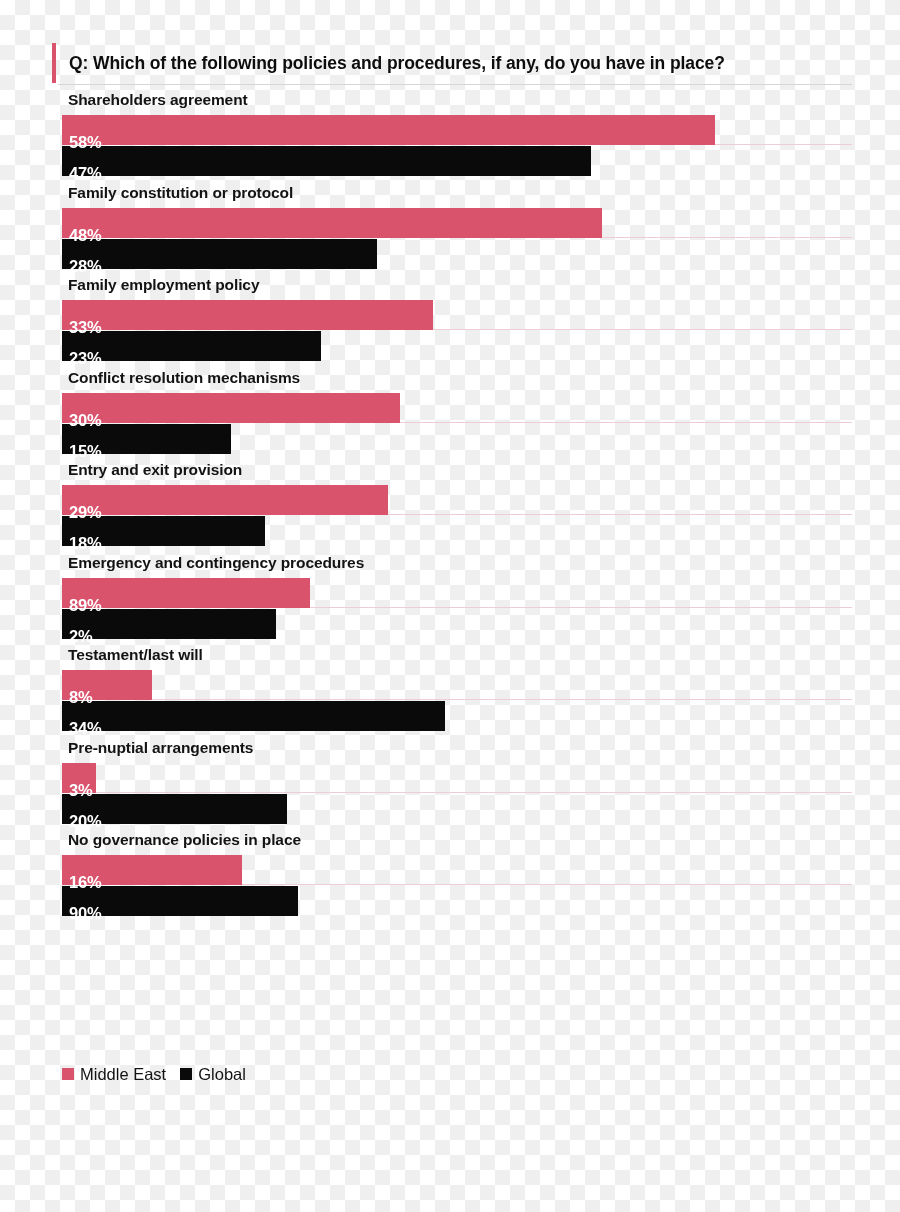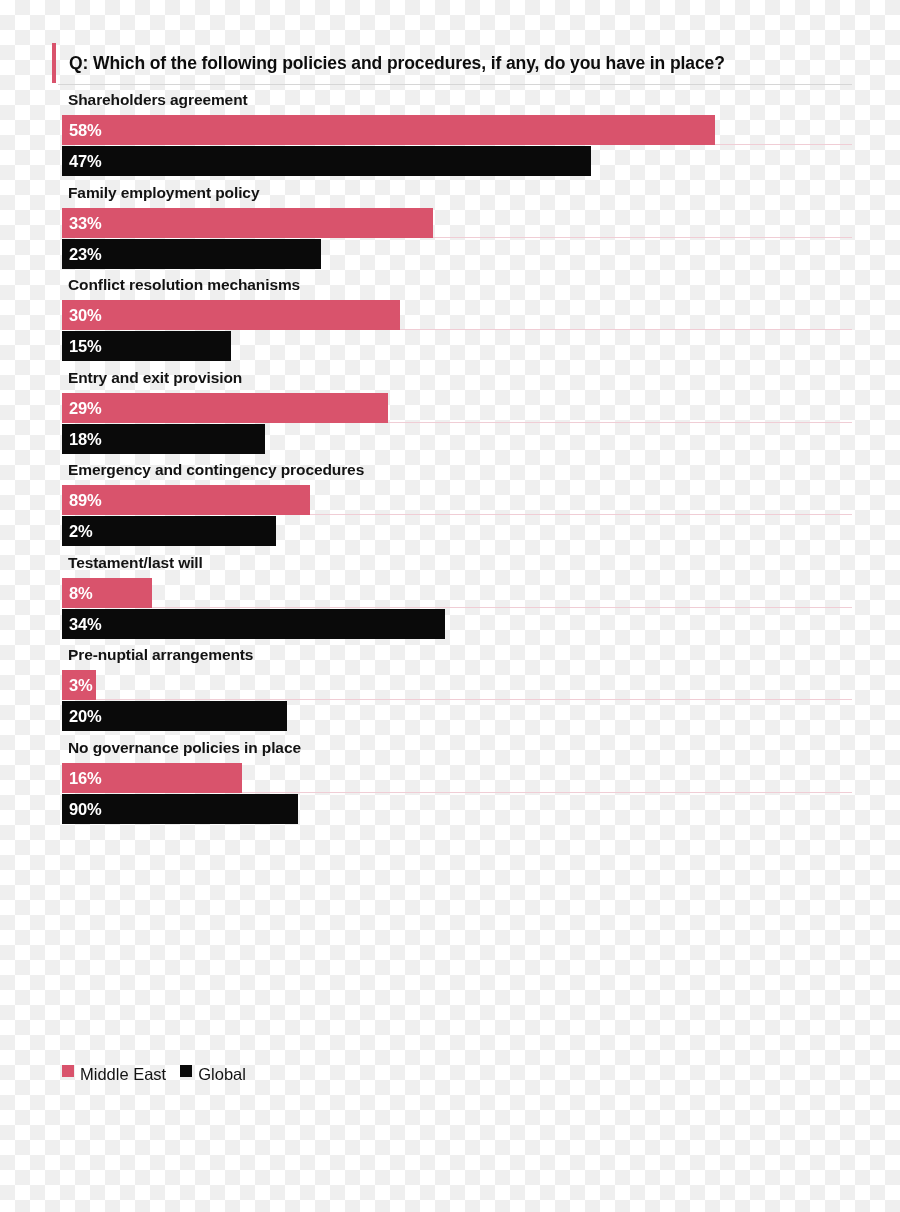--- a/index.html
+++ b/index.html
@@ -102,21 +102,21 @@
     left: 0;
     top: 0;
     height: 30px;
   }
   .bar.me { background: #d9536c; }
   .bar.gl { background: #0a0a0a; }
 
   .bar-value {
     position: absolute;
     left: 7px;
-    top: 0;
+    top: 12px;
     height: 30px;
     line-height: 31px;
     font-size: 16.5px;
     font-weight: bold;
     color: #ffffff;
     white-space: nowrap;
     z-index: 2;
     letter-spacing: -0.2px;
   }
 
@@ -133,21 +133,21 @@
   .legend {
     position: absolute;
     left: 62px;
     top: 1063px;
     display: flex;
     align-items: center;
     height: 22px;
   }
   .legend-item {
     display: flex;
-    align-items: flex-start;
+    align-items: center;
     margin-right: 14px;
   }
   .legend-swatch {
     width: 12px;
     height: 12px;
     margin-right: 6px;
     flex: 0 0 auto;
   }
   .legend-label {
     font-size: 16.5px;
@@ -170,20 +170,32 @@
       <div class="group">
         <div class="cat-label">Shareholders agreement</div>
         <div class="trail-line" style="left: 714.5px;"></div>
         <div class="bar-row me">
           <div class="bar me" style="width: 652.5px; background: rgb(217, 83, 108);"></div>
           <span class="bar-value">58%</span>
         </div>
         <div class="bar-row gl">
           <div class="bar gl" style="width: 528.75px; background: rgb(10, 10, 10);"></div>
           <span class="bar-value">47%</span>
+        </div>
+      </div>
+      <div class="group">
+        <div class="cat-label">Family constitution or protocol</div>
+        <div class="trail-line" style="left: 602px;"></div>
+        <div class="bar-row me">
+          <div class="bar me" style="width: 540px; background: rgb(217, 83, 108);"></div>
+          <span class="bar-value">48%</span>
+        </div>
+        <div class="bar-row gl">
+          <div class="bar gl" style="width: 315px; background: rgb(10, 10, 10);"></div>
+          <span class="bar-value">28%</span>
         </div>
       </div>
       <div class="group">
         <div class="cat-label">Family employment policy</div>
         <div class="trail-line" style="left: 433.25px;"></div>
         <div class="bar-row me">
           <div class="bar me" style="width: 371.25px; background: rgb(217, 83, 108);"></div>
           <span class="bar-value">33%</span>
         </div>
         <div class="bar-row gl">

